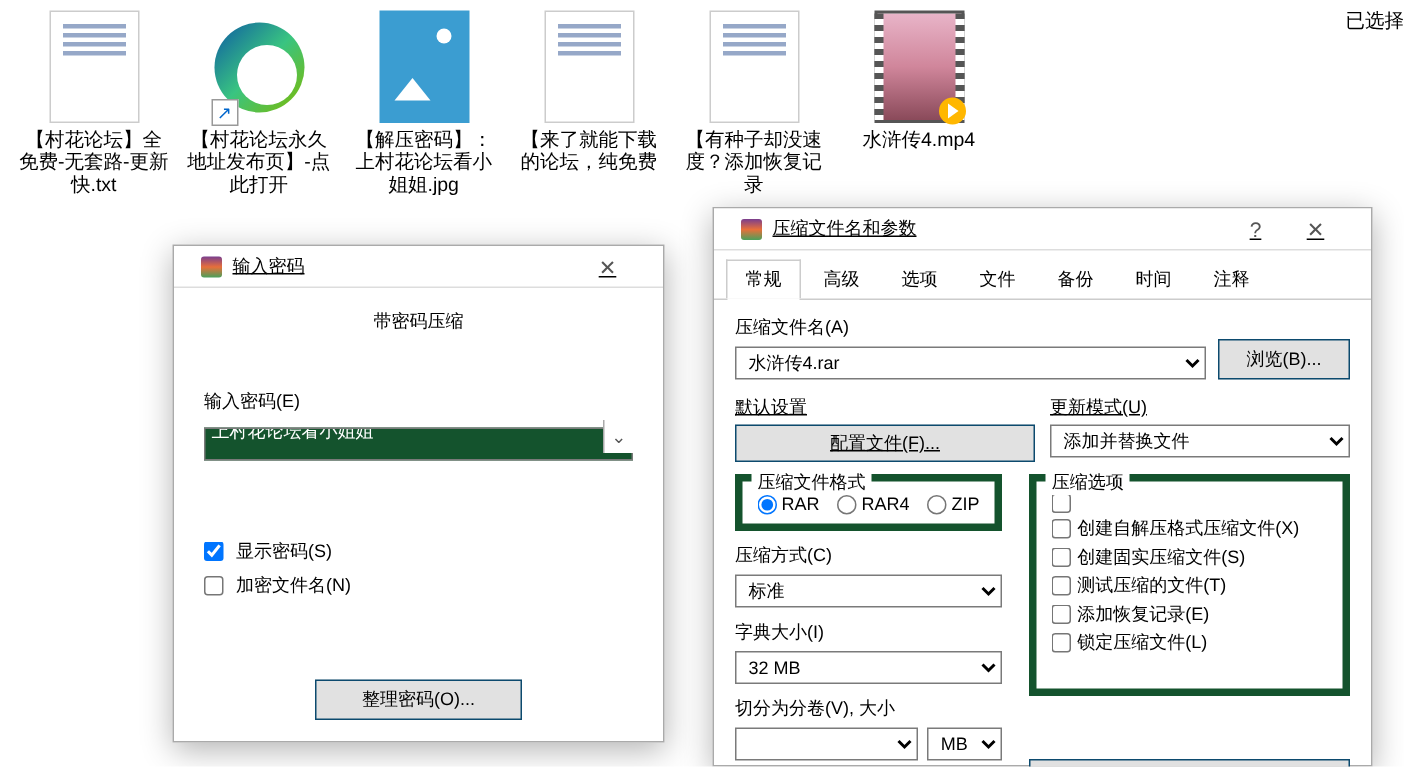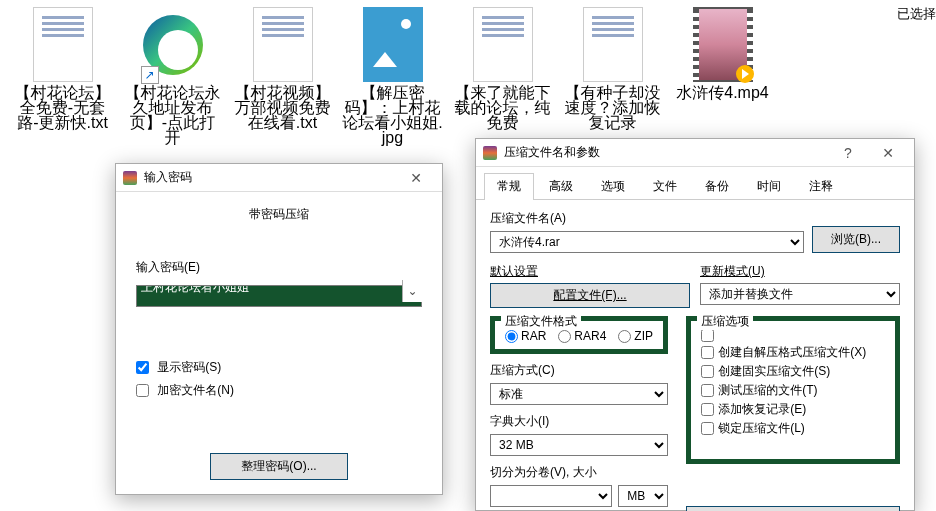--- a/index.html
+++ b/index.html
@@ -125,21 +125,21 @@
 }
 .play-badge::after {
   content: "";
   position: absolute;
   left: 6px; top: 4px;
   border-left: 7px solid #fff;
   border-top: 5px solid transparent;
   border-bottom: 5px solid transparent;
 }
 .file-label {
-  font-size: 16px;
+  font-size: 13px;
   line-height: 15px;
   color: #000;
   word-break: break-all;
 }
 .side-selected {
   position: absolute;
   right: 0;
   top: 5px;
   font-size: 13px;
   color: #000;
@@ -149,23 +149,24 @@
 .dialog {
   position: absolute;
   background: #fff;
   border: 1px solid #aaa;
   box-shadow: 0 5px 20px rgba(0,0,0,.3);
 }
 .titlebar {
   height: 28px;
   display: flex;
   align-items: center;
-  padding: 0 6px;
+  padding: 0 17px;
   border-bottom: 1px solid #ddd;
   font-size: 12px;
+  text-decoration: underline;
 }
 .titlebar .icon {
   width: 16px;
   height: 16px;
   margin-right: 6px;
   display: flex;
   align-items: center;
   justify-content: center;
 }
 .rar-icon {
@@ -353,24 +354,20 @@
   <div class="file-item">
     <div class="file-icon txt"></div>
     <div class="file-label">【村花论坛】全免费-无套路-更新快.txt</div>
   </div>
   <div class="file-item">
     <div class="file-icon edge">
       <div class="edge-logo"></div>
       <div class="shortcut-arrow">↗</div>
     </div>
     <div class="file-label">【村花论坛永久地址发布页】-点此打开</div>
-  </div>
-  <div class="file-item">
-    <div class="file-icon txt"></div>
-    <div class="file-label">【村花视频】万部视频免费在线看.txt</div>
   </div>
   <div class="file-item">
     <div class="file-icon jpg">
       <div class="jpg-sun"></div>
       <div class="jpg-inner"></div>
     </div>
     <div class="file-label">【解压密码】：上村花论坛看小姐姐.jpg</div>
   </div>
   <div class="file-item">
     <div class="file-icon txt"></div>

